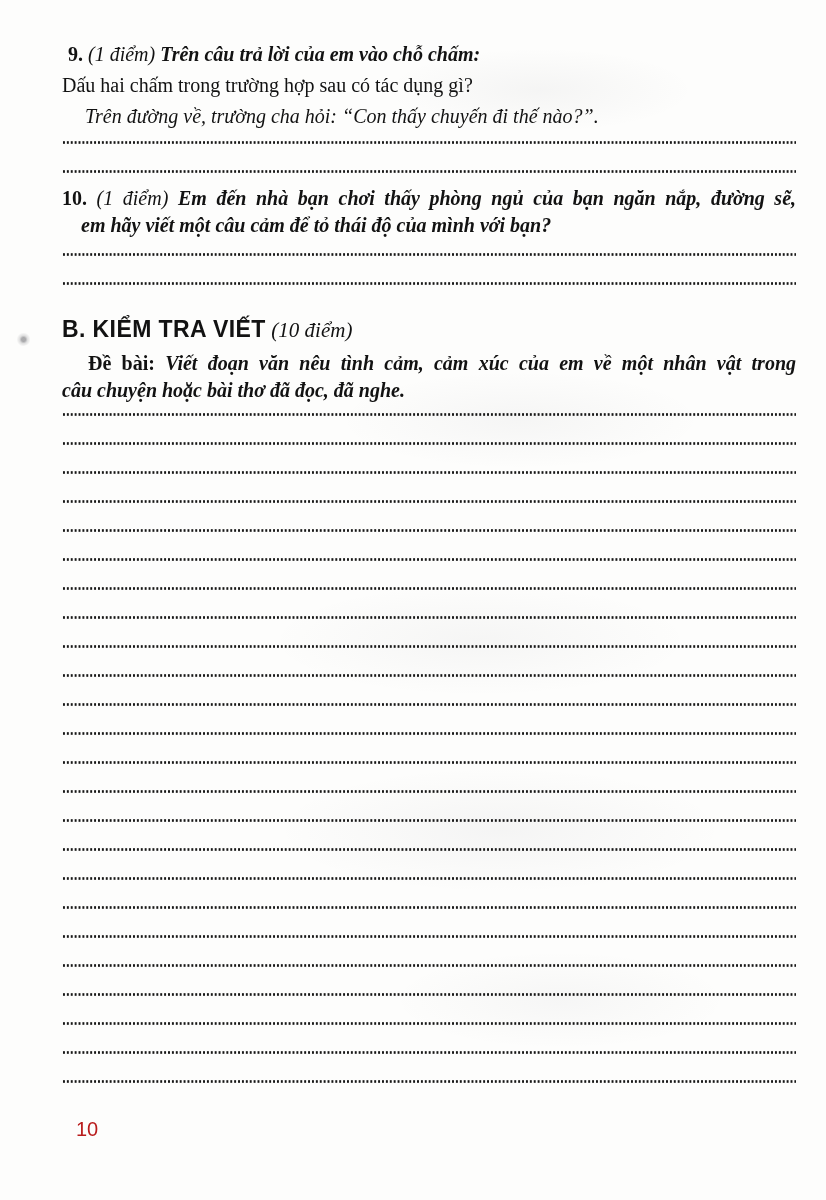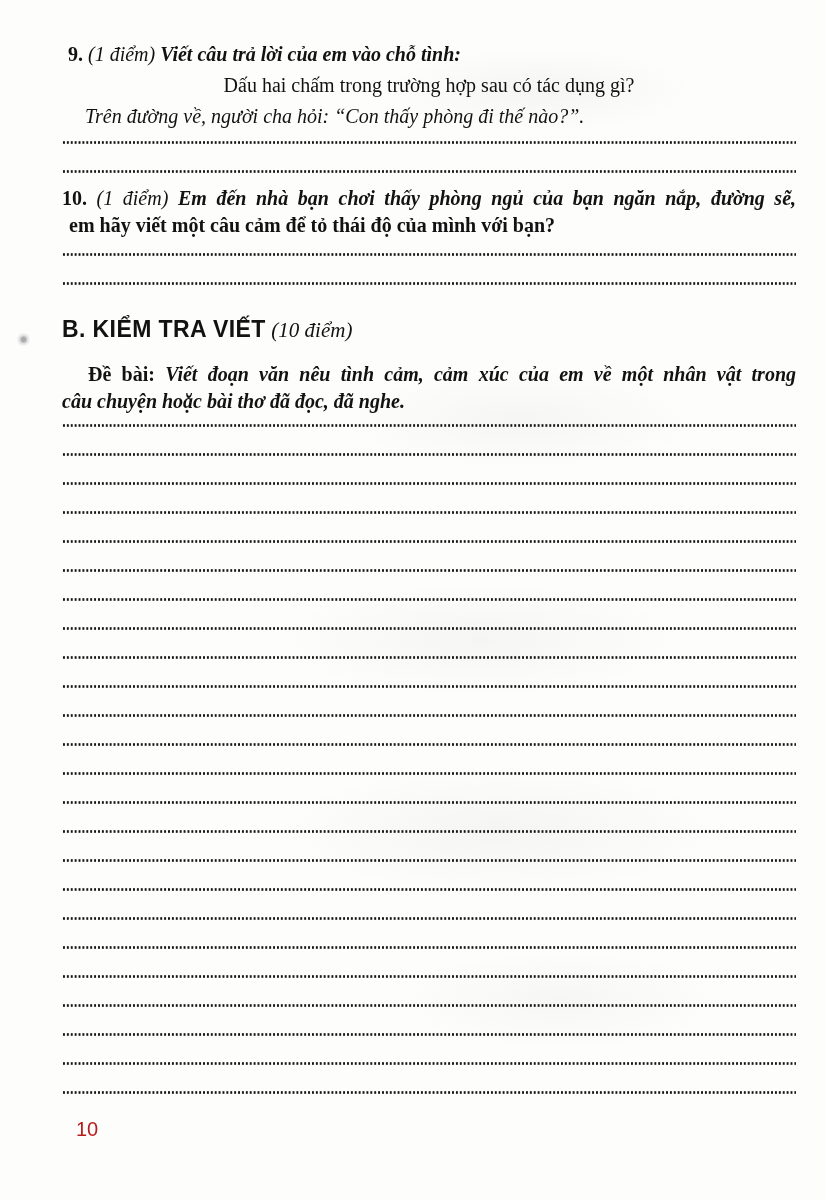--- a/index.html
+++ b/index.html
@@ -50,21 +50,20 @@
     margin-left: 6px;
     white-space: nowrap;
   }
   .qnum { font-weight: bold; }
   .qpts { font-style: italic; }
   .qprompt-bi { font-weight: bold; font-style: italic; }
   .q9-body {
     font-size: 20px;
     line-height: 31px;
     white-space: nowrap;
-    text-align: center;
   }
   .q9-quote {
     font-size: 20px;
     line-height: 31px;
     margin-left: 23px;
     font-style: italic;
     white-space: nowrap;
   }
   .q10-para {
     margin-top: 12px;
@@ -72,40 +71,41 @@
     line-height: 27px;
   }
   .q10-first {
     display: block;
     text-align: justify;
     text-align-last: justify;
     white-space: normal;
   }
   .q10-second {
     display: block;
-    margin-left: 7px;
+    margin-left: 19px;
     font-weight: bold;
+    font-style: italic;
   }
   .section-heading {
     margin-top: 29px;
     font-size: 23px;
     line-height: 30px;
     white-space: nowrap;
   }
   .section-heading .head-sans {
     font-family: "Liberation Sans", sans-serif;
     font-weight: bold;
     letter-spacing: 0.4px;
   }
   .section-heading .head-pts {
     font-style: italic;
     font-size: 21px;
   }
   .debai-para {
-    margin-top: 16px;
+    margin-top: 5px;
     font-size: 20px;
     line-height: 27px;
     font-weight: bold;
   }
   .debai-first {
     display: block;
     text-indent: 26px;
     text-align: justify;
     text-align-last: justify;
   }
@@ -141,24 +141,24 @@
 <div class="page">
   <div class="ghost-layer"></div>
   <div class="scan-smudge"></div>
 
   <div class="content">
 
     <div>
       <div class="q-line1">
         <span class="qnum">9.</span>
         <span class="qpts">(1 điểm)</span>
-        <span class="qprompt-bi">Viết câu trả lời của em vào chỗ tình:</span>
+        <span class="qprompt-bi">Trên câu trả lời của em vào chỗ chấm:</span>
       </div>
       <div class="q9-body">Dấu hai chấm trong trường hợp sau có tác dụng gì?</div>
-      <div class="q9-quote">Trên đường về, người cha hỏi: “Con thấy phòng đi thế nào?”.</div>
+      <div class="q9-quote">Trên đường về, trường cha hỏi: “Con thấy chuyến đi thế nào?”.</div>
       <div class="answer-lines al-q9">
           <div class="dotline"></div>
           <div class="dotline"></div>
         </div>
     </div>
 
     <div>
       <div class="q10-para">
         <span class="q10-first"><span class="qnum">10.</span> <span class="qpts">(1 điểm)</span> <span class="qprompt-bi">Em đến nhà bạn chơi thấy phòng ngủ của bạn ngăn nắp, đường sẽ,</span></span>
         <span class="q10-second">em hãy viết một câu cảm để tỏ thái độ của mình với bạn?</span>

